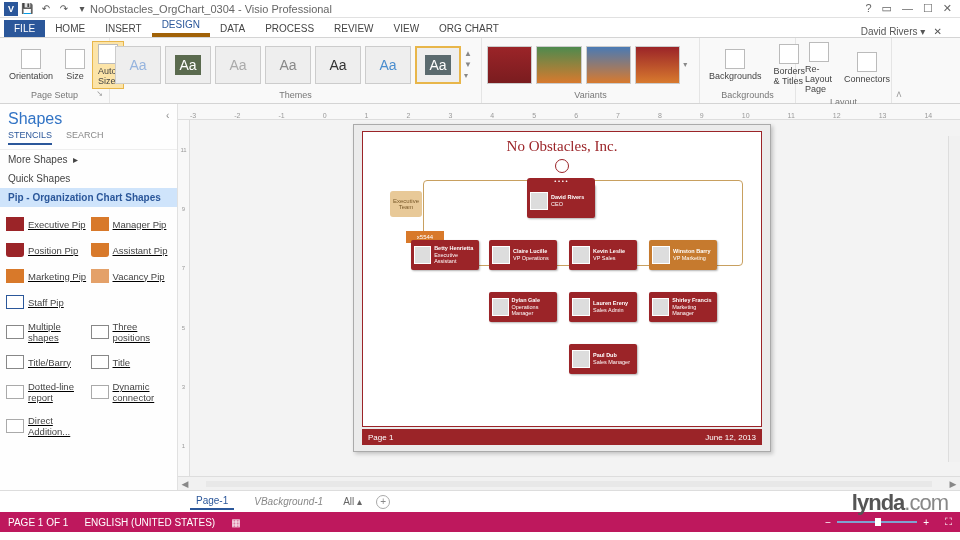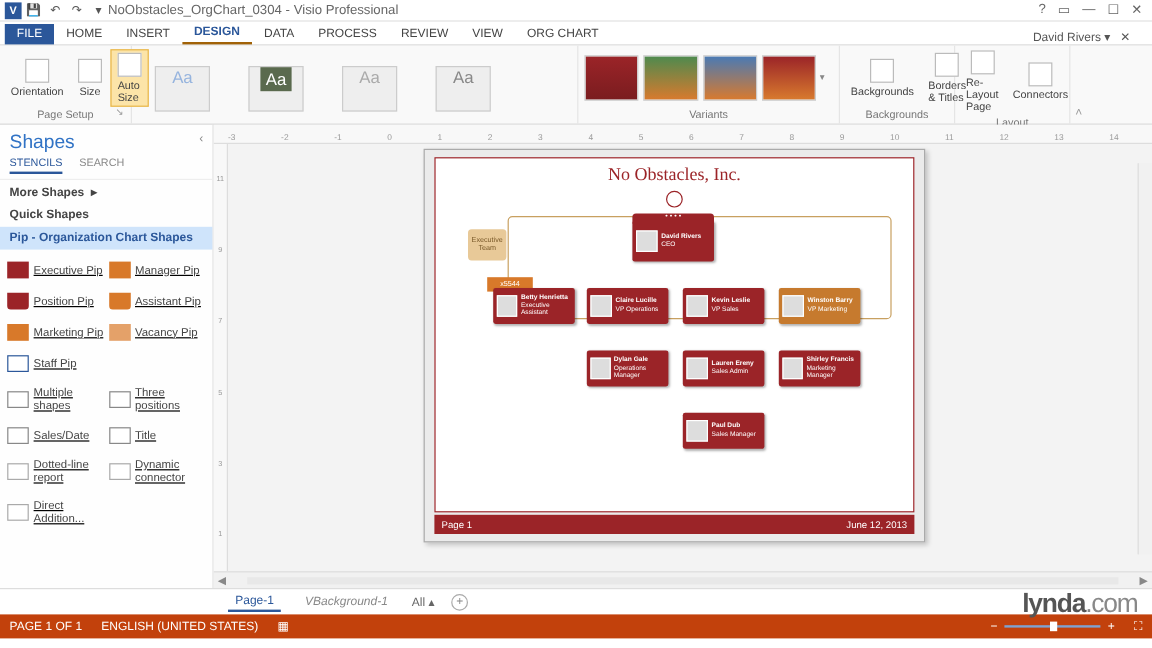--- a/index.html
+++ b/index.html
@@ -10,50 +10,50 @@
 .titlebar .qat { display: flex; gap: 2px; padding-left: 4px; align-items: center; }
 .titlebar .qat .vicon { width: 14px; height: 14px; background: #2b579a; color: #fff; font-size: 9px; display: flex; align-items: center; justify-content: center; font-weight: bold; }
 .titlebar .qat .qbtn { width: 16px; height: 14px; display: flex; align-items: center; justify-content: center; color: #555; font-size: 10px; }
 .titlebar .title { flex: 1; text-align: left; color: #666; font-size: 11px; }
 .titlebar .winbtns { display: flex; gap: 10px; padding-right: 8px; color: #666; font-size: 11px; }
 
 
 .tabs { height: 20px; display: flex; align-items: flex-end; padding-left: 4px; border-bottom: 1px solid #d4d4d4; }
 .tab { padding: 3px 10px; font-size: 10px; color: #444; text-transform: uppercase; cursor: pointer; }
 .tab.file { background: #2b579a; color: #fff; }
-.tab.active { color: #2b579a; border-bottom: 2px solid #a16207; font-weight: bold; }
+.tab.active { color: #2b579a; border-bottom: 4px solid #a16207; }
 .tabs .spacer { flex: 1; }
 .tabs .user { font-size: 10px; color: #555; padding-right: 18px; text-align: center; }
 
 
 .ribbon { height: 66px; background: #f9f9f9; display: flex; border-bottom: 1px solid #d4d4d4; }
 .rgroup { border-right: 1px solid #e5e5e5; display: flex; flex-direction: column; padding: 2px 4px; }
 .rgroup .body { flex: 1; display: flex; align-items: center; gap: 2px; }
 .rgroup .label { text-align: center; font-size: 9px; color: #777; padding: 1px 0; position: relative; }
 .rgroup .label .dlg { position: absolute; right: 2px; top: 0; font-size: 8px; color: #999; }
 .rbtn { display: flex; flex-direction: column; align-items: center; justify-content: center; padding: 2px 5px; font-size: 9px; color: #444; gap: 2px; }
 .rbtn.sel { background: #fce4a8; border: 1px solid #e8b64a; }
 .ricon { width: 20px; height: 20px; border: 1px solid #bbb; background: #fff; }
-.theme-item { width: 46px; height: 38px; background: #eee; border: 1px solid #ccc; margin: 15px; display: flex; align-items: flex-start; justify-content: center; font-size: 8px; color: #888; position: relative; }
+.theme-item { width: 46px; height: 38px; background: #eee; border: 1px solid #ccc; margin: 1px; display: flex; align-items: center; justify-content: center; font-size: 8px; color: #888; position: relative; }
 .theme-item.sel { border: 2px solid #e8b64a; }
 .theme-item .aa { font-size: 14px; }
 .variant-item { width: 46px; height: 38px; margin: 1px; border: 1px solid #ccc; }
 .ribbon-collapse { width: 14px; display:flex; align-items:flex-end; justify-content:center; font-size:10px; color:#999; padding-bottom:3px;}
 
 
 .main { height: 386px; display: flex; position: relative; }
 
 
 .shapes-panel { width: 178px; background: #fefefe; border-right: 1px solid #e1e1e1; display: flex; flex-direction: column; }
 .shapes-panel h2 { font-size: 16px; font-weight: 300; color: #3173c5; padding: 6px 8px 2px; }
 .shp-tabs { display: flex; gap: 14px; padding: 0 8px 4px; border-bottom: 1px solid #eee; }
 .shp-tab { font-size: 9px; color: #888; padding-bottom: 3px; }
 .shp-tab.active { color: #2b579a; border-bottom: 2px solid #2b579a; font-weight: normal; }
 .shp-collapse { position: absolute; left: 166px; top: 6px; font-size: 10px; color: #888; }
-.shp-section { padding: 4px 8px; font-size: 10px; color: #444; cursor: pointer; font-weight: bold; }
+.shp-section { padding: 4px 8px; font-size: 10px; color: #444; cursor: pointer; }
 .shp-section.sel { background: #cfe4fb; color: #2b579a; font-weight: bold; }
 .shp-list { flex:1; overflow: hidden; padding: 4px; text-decoration: underline; }
 .shp-row { display: flex; }
 .shp-item { width: 50%; display: flex; align-items: center; gap: 4px; padding: 6px 2px; font-size: 9.5px; color: #444; }
 .shp-ico { width: 18px; height: 14px; flex-shrink: 0; }
 .pip-exec { background: #9b2428; }
 .pip-mgr { background: #d8792a; }
 .pip-pos { background: #9b2428; border-radius: 0 0 3px 3px; }
 .pip-asst { background: #d8792a; border-radius: 0 0 3px 3px; }
 .pip-cons { background: #d8792a; }
@@ -95,21 +95,21 @@
 .scroll-v { position:absolute; right:0; top:16px; bottom:14px; width:12px; background:#f1f1f1; border-left:1px solid #ddd;}
 
 
 .pagetabs { height: 22px; background:#fff; border-top:1px solid #ddd; display:flex; align-items:center; padding-left: 190px; gap: 14px; }
 .pagetab { font-size:10px; color:#2b579a; padding: 2px 6px; border-bottom:2px solid #2b579a; }
 .pagetab.bg { color:#888; font-style:italic; border:none;}
 .pagetab-all { font-size:10px; color:#666;}
 .pagetab-add { width:14px; height:14px; border:1px solid #aaa; border-radius:50%; display:flex; align-items:center; justify-content:center; font-size:10px; color:#888;}
 
 
-.statusbar { height: 20px; background:#c2410c; color:#fff; display:flex; align-items:center; padding: 0 8px; font-size:10px; gap: 16px; }
+.statusbar { height: 20px; background:#be185d; color:#fff; display:flex; align-items:center; padding: 0 8px; font-size:10px; gap: 16px; }
 .statusbar .spacer { flex:1; }
 .zoom { display:flex; align-items:center; gap:6px; }
 .zoom .track { width:80px; height:2px; background:#7fa2d0; position:relative;}
 .zoom .thumb { position:absolute; left:38px; top:-3px; width:6px; height:8px; background:#fff;}
 
 .watermark { position:absolute; right:12px; bottom:24px; font-size:22px; color:#888; font-family: Arial; letter-spacing:-1px; }
 .watermark b { color:#555; }
 </style>
 </head>
 <body>
@@ -293,21 +293,21 @@
             <span>Multiple shapes</span>
           </div>
           <div class="shp-item">
             <div class="shp-ico pip-three"></div>
             <span>Three positions</span>
           </div>
         </div>
         <div class="shp-row">
           <div class="shp-item">
             <div class="shp-ico pip-xyz"></div>
-            <span>Sales/Date</span>
+            <span>Title/Barry</span>
           </div>
           <div class="shp-item">
             <div class="shp-ico pip-xyz"></div>
             <span>Title</span>
           </div>
         </div>
         <div class="shp-row">
           <div class="shp-item">
             <div class="shp-ico pip-conn"></div>
             <span>Dotted-line report</span>

